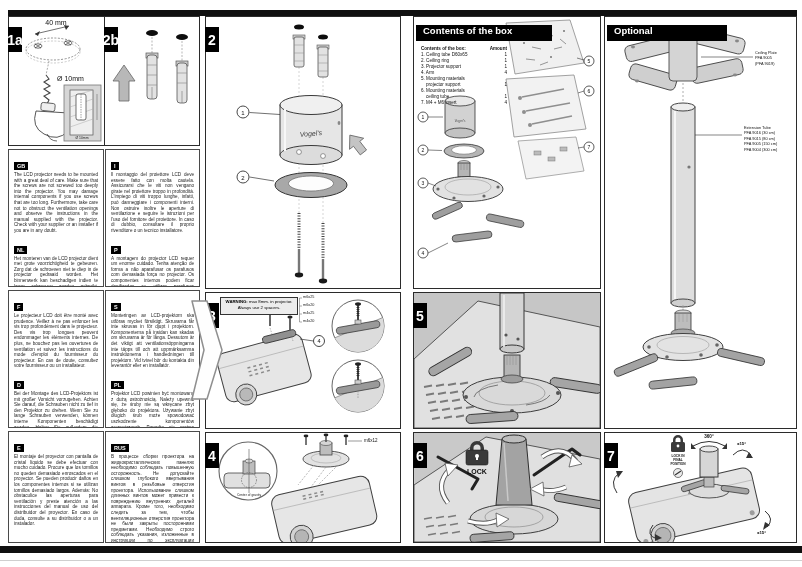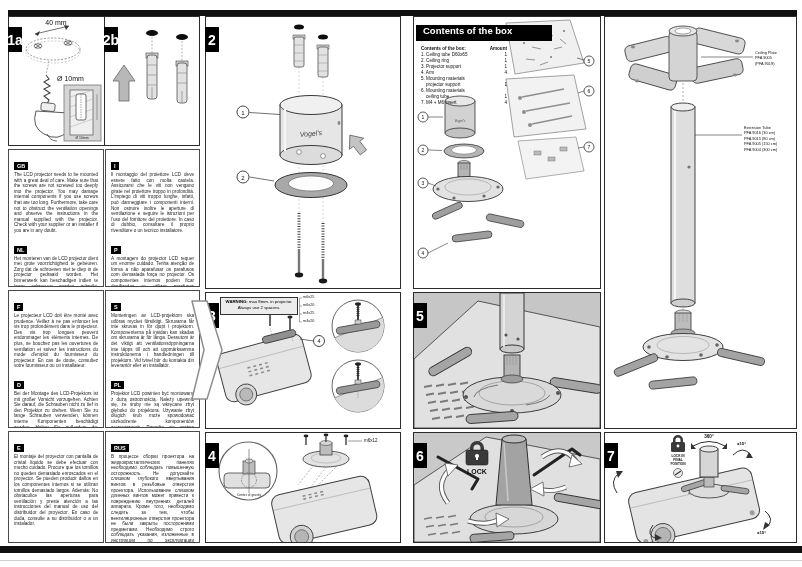--- a/index.html
+++ b/index.html
@@ -314,20 +314,23 @@
         <rect x="134" y="140" width="7" height="4" fill="#bbb" stroke="#777" stroke-width="0.5"></rect>
         <rect x="146" y="130" width="7" height="4" fill="#bbb" stroke="#777" stroke-width="0.5"></rect>
       </g>
       <line x1="170" y1="130" x2="164" y2="131" stroke="#333" stroke-width="0.6"></line>
       <circle cx="175" cy="130" r="5" fill="#fff" stroke="#333" stroke-width="0.8"></circle>
       <text x="175" y="132" font-size="5" text-anchor="middle" fill="#111">7</text>
     </svg>
   </div>
 
   <div class="panel" style="left:604px; top:16px; width:193px; height:413px;">
+    <div class="hdr" style="left:2px; top:8px; width:120px; height:16px;">
+        <span>Optional</span>
+      </div>
     <div class="small-label" style="left:150px; top:33px;">
       <div>Ceiling Plate</div>
       <div>PFA 9005</div>
       <div>(PFA 9019)</div>
     </div>
     <div class="small-label" style="left:139px; top:108px;">
       <div>Extension Tube</div>
       <div>PFA 9016 (30 cm)</div>
       <div>PFA 9015 (80 cm)</div>
       <div>PFA 9005 (150 cm)</div>

